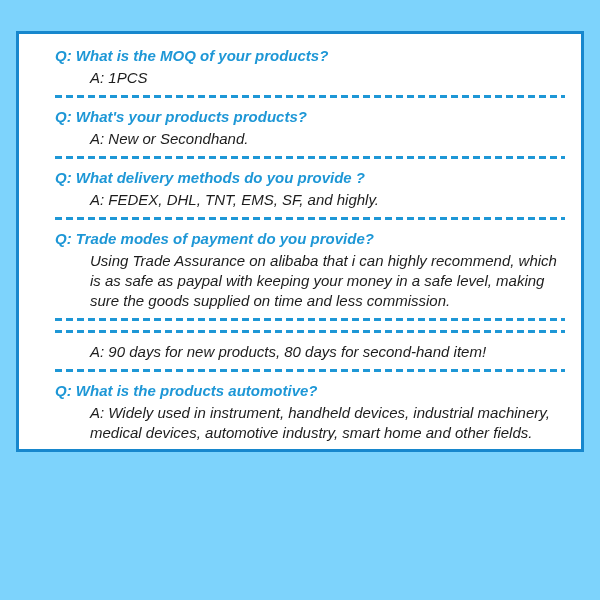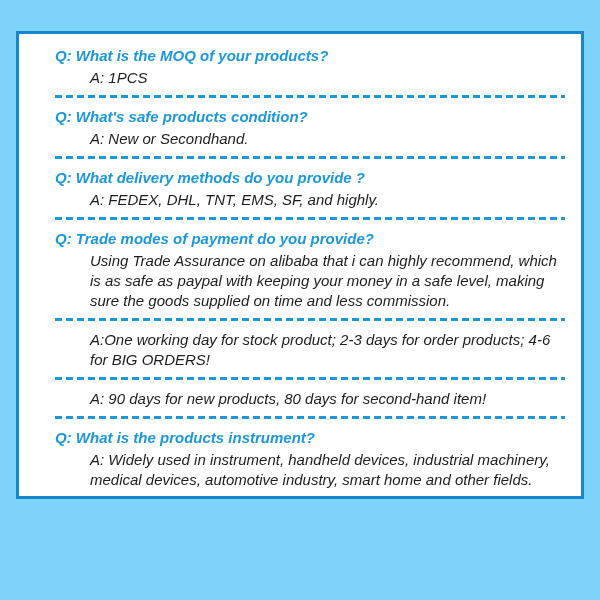--- a/index.html
+++ b/index.html
@@ -61,21 +61,21 @@
 
     <section class="faq-item">
       <p class="q">Q: What is the MOQ of your products?</p>
       <div class="a-block">
         <p class="a">A: 1PCS</p>
       </div>
       <div class="sep"></div>
     </section>
 
     <section class="faq-item">
-      <p class="q">Q: What's safe products condition?</p>
+      <p class="q">Q: What's your products products?</p>
       <div class="a-block">
         <p class="a">A: New or Secondhand.</p>
       </div>
       <div class="sep"></div>
     </section>
 
     <section class="faq-item">
       <p class="q">Q: What delivery methods do you provide ?</p>
       <div class="a-block">
         <p class="a">A: FEDEX, DHL, TNT, EMS, SF, and highly.</p>
@@ -85,35 +85,32 @@
 
     <section class="faq-item">
       <p class="q">Q: Trade modes of payment do you provide?</p>
       <div class="a-block">
         <p class="a">Using Trade Assurance on alibaba that i can highly recommend, which is as safe as paypal with keeping your money in a safe level, making sure the goods supplied on time and less commission.</p>
       </div>
       <div class="sep"></div>
     </section>
 
     <section class="faq-item">
-      <div class="a-block">
-        <p class="a">A:One working day for stock product; 2-3 days for order products; 4-6 for BIG ORDERS!</p>
-      </div>
       <div class="sep"></div>
     </section>
 
     <section class="faq-item">
       <div class="a-block">
         <p class="a">A: 90 days for new products, 80 days for second-hand item!</p>
       </div>
       <div class="sep"></div>
     </section>
 
     <section class="faq-item">
-      <p class="q">Q: What is the products instrument?</p>
+      <p class="q">Q: What is the products automotive?</p>
       <div class="a-block">
         <p class="a">A: Widely used in instrument, handheld devices, industrial machinery, medical devices, automotive industry, smart home and other fields.</p>
       </div>
 
     </section>
 
   </div>
 </div>
 
 </body></html>

